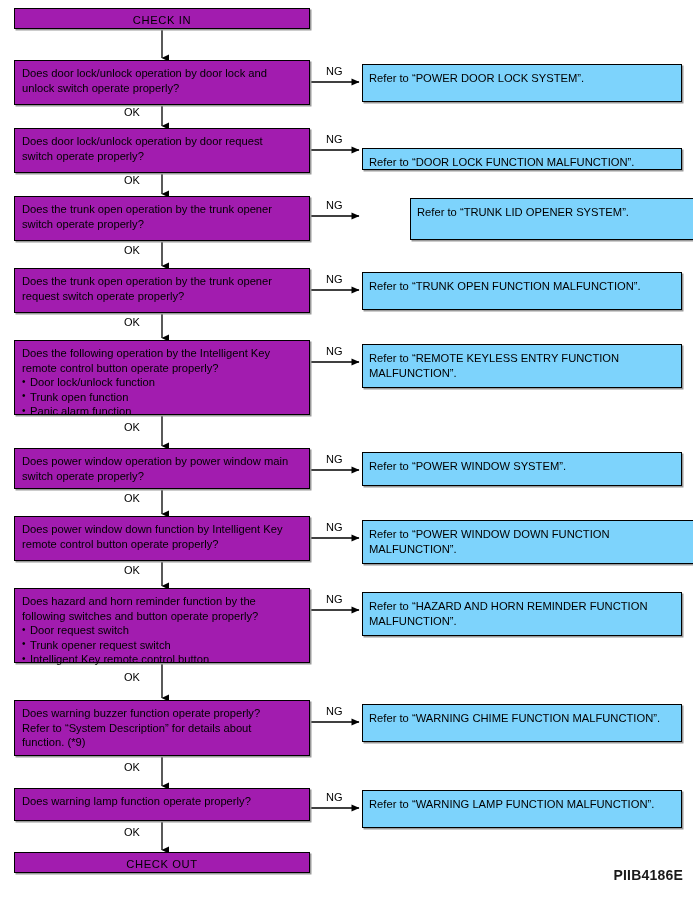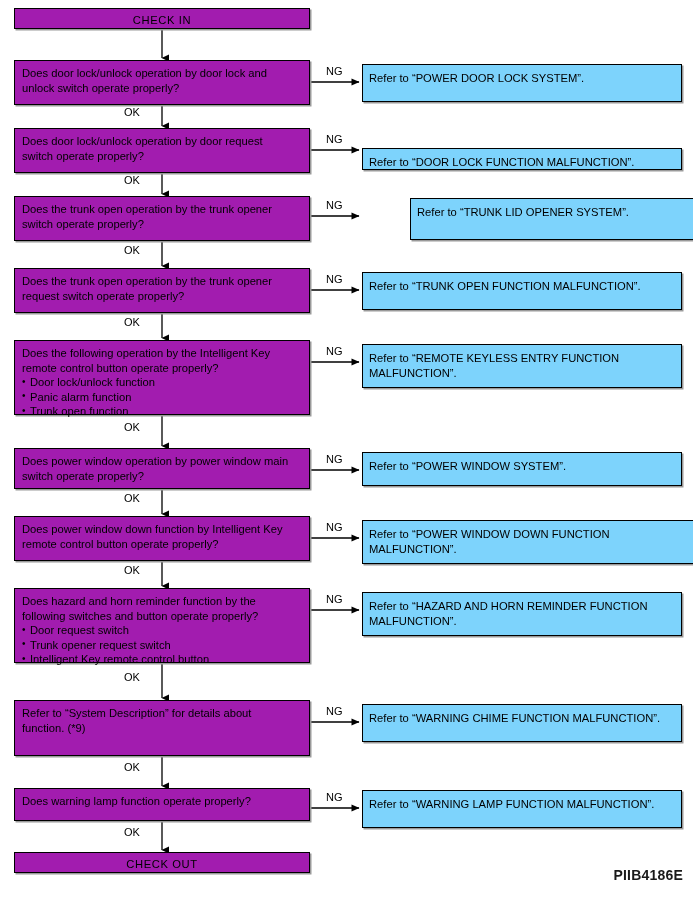--- a/index.html
+++ b/index.html
@@ -143,42 +143,43 @@
       </div>
       <div class="box" style="left: 14px; top: 268px; width: 296px; height: 45px;">
         <div class="q-line">Does the trunk open operation by the trunk opener</div>
         <div class="q-line">request switch operate properly?</div>
       </div>
       <div class="box" style="left: 14px; top: 340px; width: 296px; height: 75px;">
         <div class="q-line">Does the following operation by the Intelligent Key</div>
         <div class="q-line">remote control button operate properly?</div>
         <ul>
           <li>Door lock/unlock function</li>
+          <li>Trunk open function</li>
           <li>Panic alarm function</li>
-          <li>Trunk open function</li>
         </ul>
       </div>
       <div class="box" style="left: 14px; top: 448px; width: 296px; height: 41px;">
         <div class="q-line">Does power window operation by power window main</div>
         <div class="q-line">switch operate properly?</div>
       </div>
       <div class="box" style="left: 14px; top: 516px; width: 296px; height: 45px;">
         <div class="q-line">Does power window down function by Intelligent Key</div>
         <div class="q-line">remote control button operate properly?</div>
       </div>
       <div class="box" style="left: 14px; top: 588px; width: 296px; height: 75px;">
         <div class="q-line">Does hazard and horn reminder function by the</div>
         <div class="q-line">following switches and button operate properly?</div>
         <ul>
           <li>Door request switch</li>
           <li>Trunk opener request switch</li>
           <li>Intelligent Key remote control button</li>
         </ul>
       </div>
       <div class="box" style="left: 14px; top: 700px; width: 296px; height: 56px;">
+        <div class="q-line">Does warning buzzer function operate properly?</div>
         <div class="q-line">Refer to “System Description” for details about</div>
         <div class="q-line">function. (*9)</div>
       </div>
       <div class="box" style="left: 14px; top: 788px; width: 296px; height: 33px;">
         <div class="q-line">Does warning lamp function operate properly?</div>
       </div>
     </div>
   <div id="refs-layer">
       <div class="refbox" style="left: 362px; top: 64px; width: 320px; height: 38px;">
         <div>Refer to “POWER DOOR LOCK SYSTEM”.</div>

